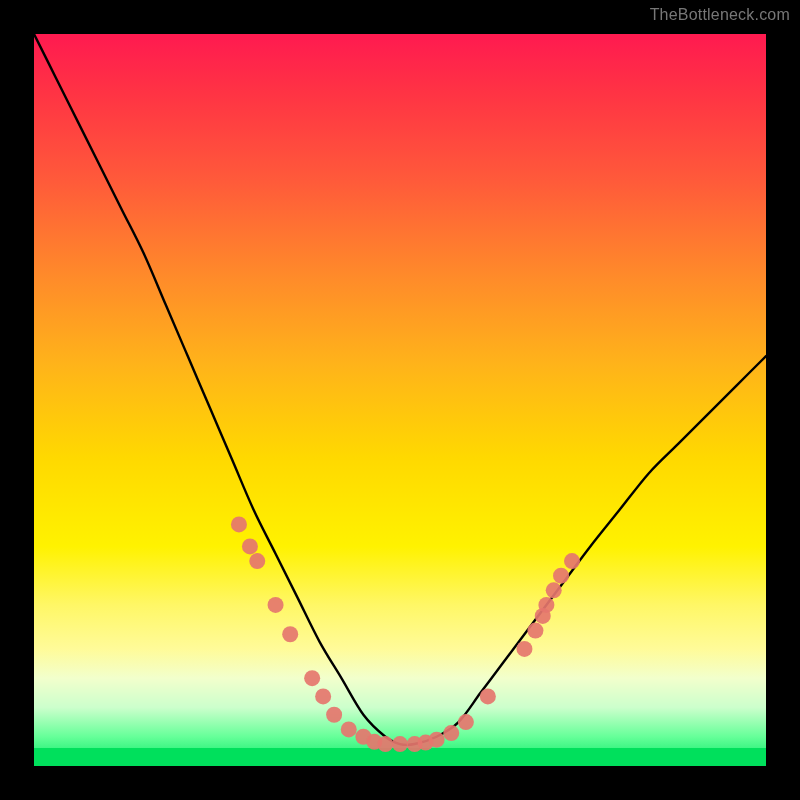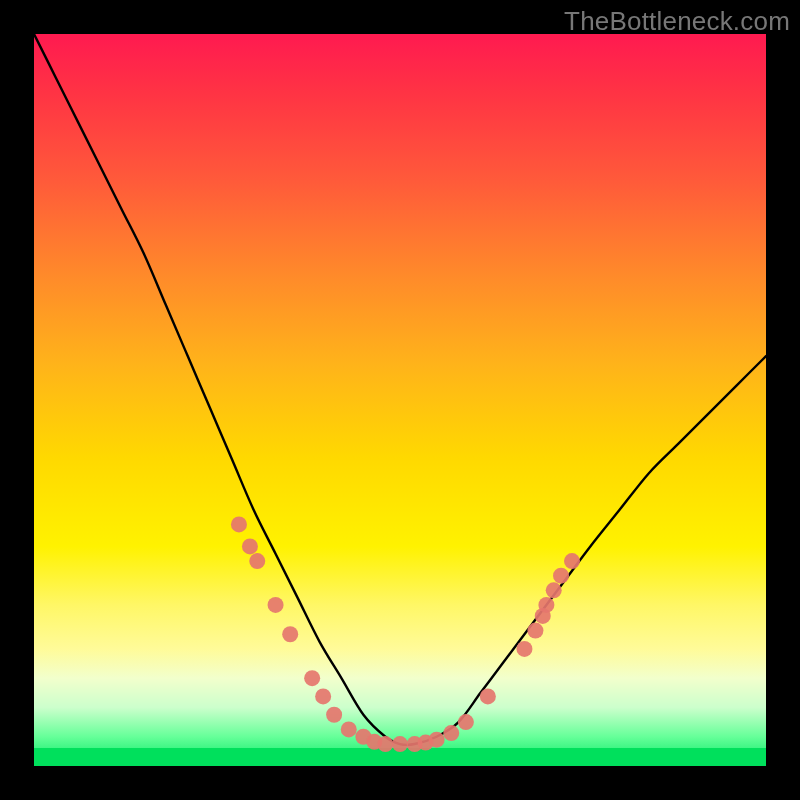--- a/index.html
+++ b/index.html
@@ -59,21 +59,21 @@
     left: 0;
     top: 0;
     width: 100%;
     height: 100%;
   }
   .watermark {
     position: absolute;
     top: 6px;
     right: 10px;
     color: #777;
-    font-size: 26px;
+    font-size: 16px;
     font-family: Arial, Helvetica, sans-serif;
     letter-spacing: 0.2px;
     user-select: none;
   }
 </style>
 </head>
 <body>
 
 <div class="chart-frame">
 

